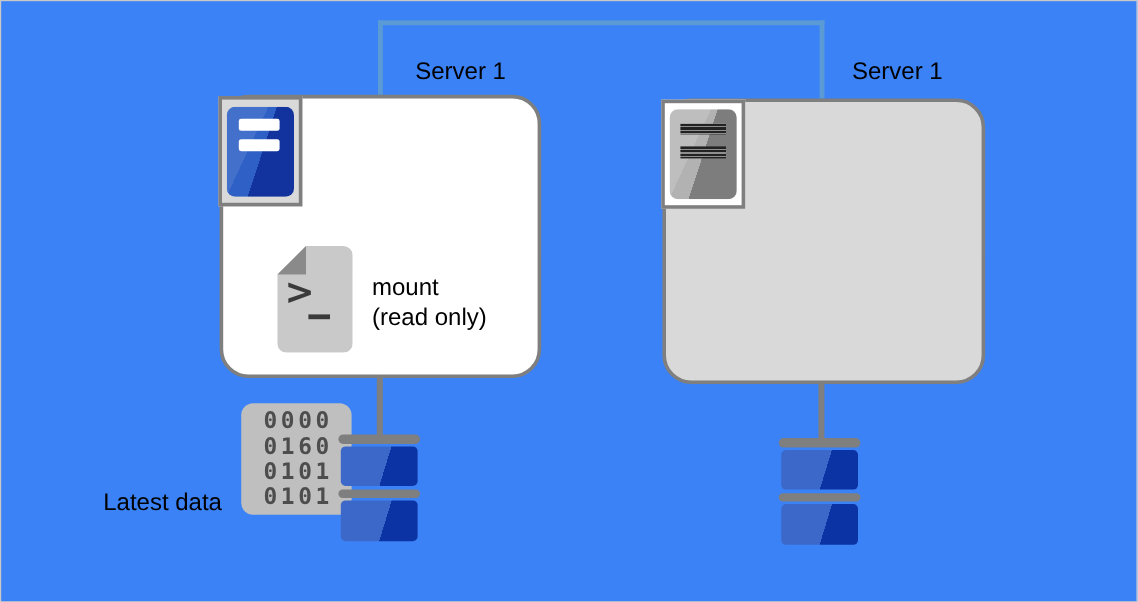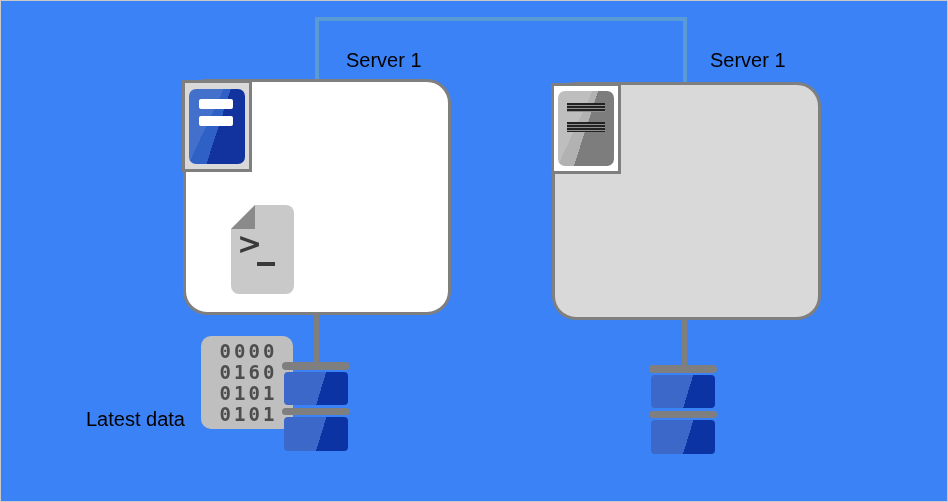--- a/index.html
+++ b/index.html
@@ -152,20 +152,22 @@
     </div>
   </div>
 
   <div class="abs doc">
     <div class="gt">&gt;</div>
     <div class="cursor-bar"></div>
   </div>
   <div class="abs doc-flap" style="left:230px; top:204px;"></div>
 
   <div class="abs mount-note">
+    <div>mount</div>
+    <div>(read only)</div>
   </div>
 
   <div class="abs label latest-label">Latest data</div>
   <div class="abs binary">
     <div class="binary-row">0000</div>
     <div class="binary-row">0160</div>
     <div class="binary-row">0101</div>
     <div class="binary-row">0101</div>
   </div>
 

